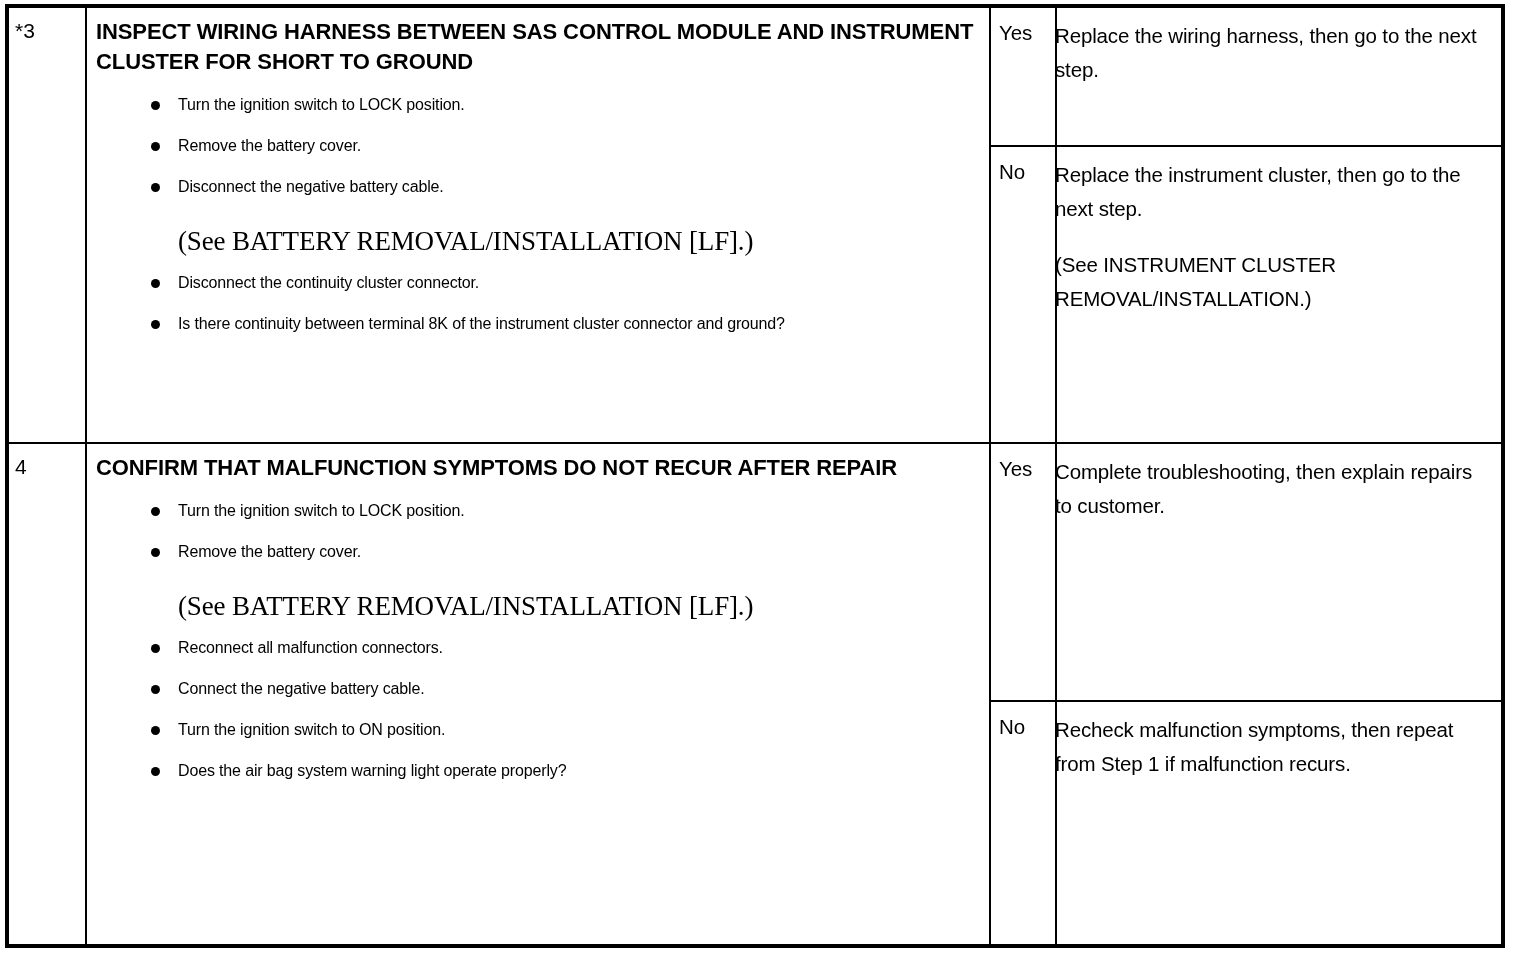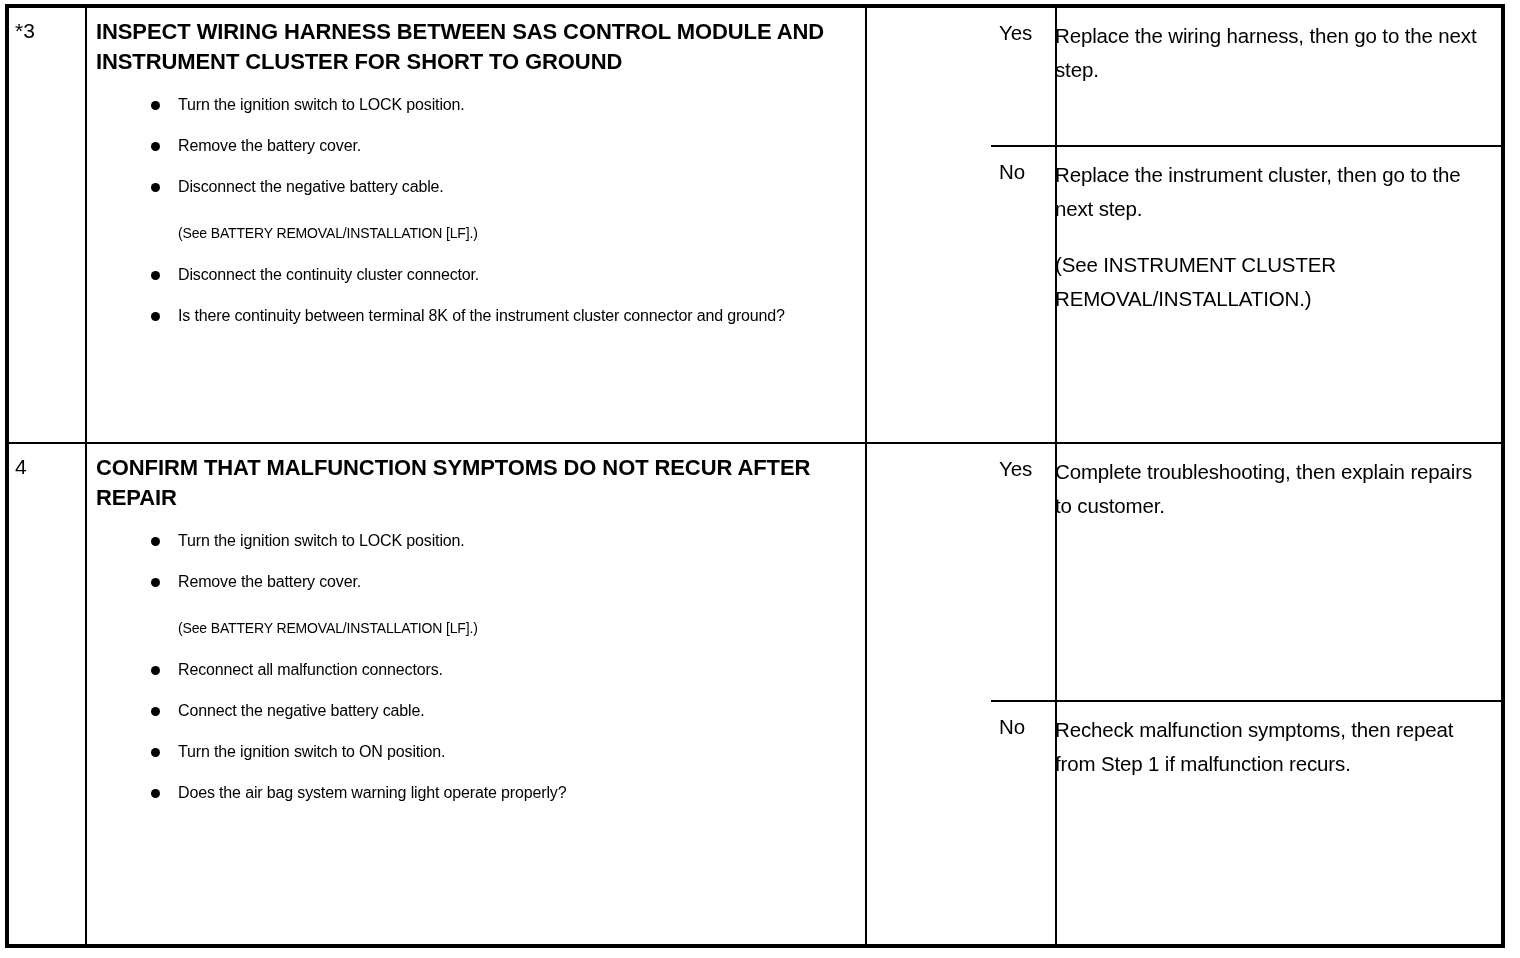--- a/index.html
+++ b/index.html
@@ -48,21 +48,21 @@
   .col-step {
     position: absolute;
     left: 0; top: 0; bottom: 0;
     width: 78px;
     box-sizing: border-box;
     border-right: 2px solid #000;
   }
   .col-main {
     position: absolute;
     left: 78px; top: 0; bottom: 0;
-    width: 780px;
+    width: 904px;
     box-sizing: border-box;
     border-right: 2px solid #000;
   }
   .col-result {
     position: absolute;
     left: 982px; top: 0; bottom: 0;
     right: 0;
   }
 
   .step-no {
@@ -103,25 +103,26 @@
   .step-item .bullet {
     position: absolute;
     left: 55px;
     top: 10px;
     width: 9px;
     height: 9px;
     background: #000;
     border-radius: 50%;
   }
   .note-line {
-    font-size: 14px;
+    font-size: 27px;
     line-height: 27px;
     letter-spacing: -0.15px;
     padding-left: 82px;
-    margin-top: 20px;
+    margin-top: 28px;
+    font-family: Liberation Serif, serif;
   }
   .b { font-weight: bold; }
 
   
   .res-block {
     position: absolute;
     left: 0;
     right: 0;
     box-sizing: border-box;
   }

